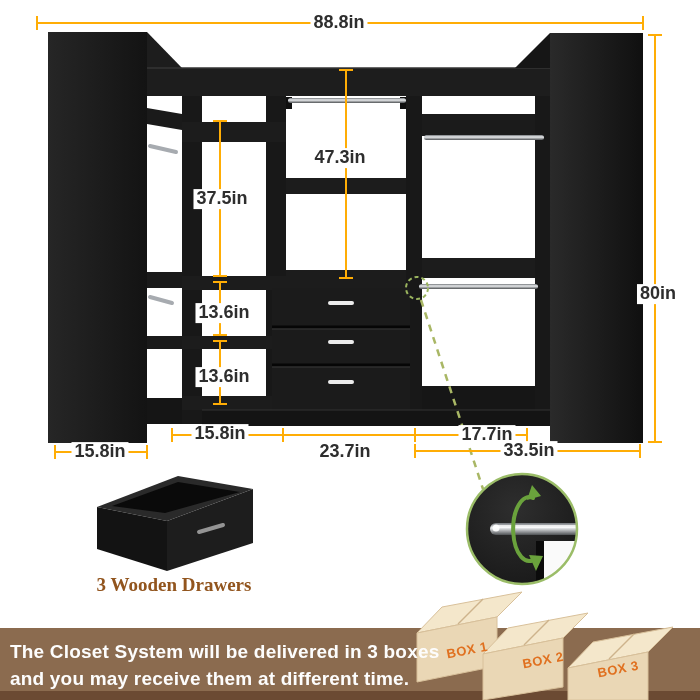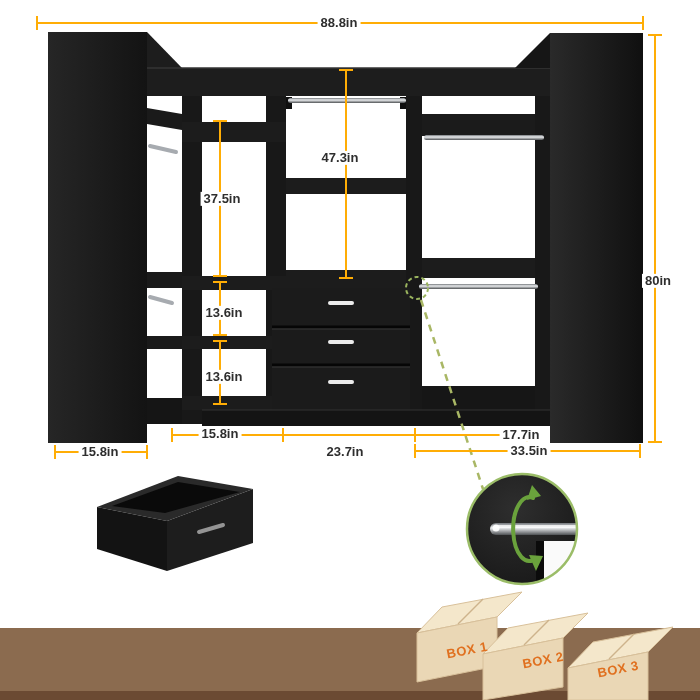--- a/index.html
+++ b/index.html
@@ -1,20 +1,20 @@
 <!DOCTYPE html>
 <html><head>
 <meta charset="utf-8">
 <style>
   html,body{margin:0;padding:0;background:#ffffff;}
   .stage{position:relative;width:700px;height:700px;background:#fff;overflow:hidden;
          font-family:"Liberation Sans",sans-serif;}
   .stage svg{position:absolute;left:0;top:0;z-index:0;}
   .lbl{position:absolute;z-index:2;transform:translate(-50%,-50%);
-       font-size:13px;font-weight:600;color:#2e2e2e;background:#fff;
+       font-size:18px;font-weight:600;color:#2e2e2e;background:#fff;
        padding:0 3px;white-space:nowrap;line-height:1.1;}
   .caption{position:absolute;z-index:2;transform:translate(-50%,-50%);
        font-family:"Liberation Serif",serif;font-weight:700;font-size:19px;
        color:#92551e;white-space:nowrap;background:transparent;}
   .banner-line{position:absolute;left:10px;z-index:2;color:#fdfdfd;
        font-size:19px;font-weight:700;white-space:nowrap;letter-spacing:.2px;}
   .box-lbl{position:absolute;z-index:3;transform:translate(-50%,-50%) rotate(-11deg);
        font-size:13px;font-weight:700;color:#e0701f;letter-spacing:.5px;white-space:nowrap;}
 </style>
 </head>
@@ -188,30 +188,33 @@
         <line x1="55" y1="445" x2="55" y2="459"></line>
         <line x1="147" y1="445" x2="147" y2="459"></line>
 
     <line x1="415" y1="451" x2="640" y2="451"></line>
         <line x1="415" y1="444" x2="415" y2="458"></line>
         <line x1="640" y1="444" x2="640" y2="458"></line>
   </g>
 </svg>
 
 <span class="lbl" style="left:339px;top:23px;">88.8in</span>
-<span class="lbl" style="left:658px;top:281px;">80in</span>
+<span class="lbl" style="left:658px;top:294px;">80in</span>
 <span class="lbl" style="left:340px;top:158px;">47.3in</span>
 <span class="lbl" style="left:222px;top:199px;">37.5in</span>
 <span class="lbl" style="left:224px;top:313px;">13.6in</span>
 <span class="lbl" style="left:224px;top:377px;">13.6in</span>
 <span class="lbl" style="left:220px;top:434px;">15.8in</span>
 <span class="lbl" style="left:345px;top:452px;">23.7in</span>
-<span class="lbl" style="left:487px;top:435px;margin-left:34px;">17.7in</span>
+<span class="lbl" style="left:487px;top:435px;">17.7in</span>
 <span class="lbl" style="left:100px;top:452px;">15.8in</span>
 <span class="lbl" style="left:529px;top:451px;">33.5in</span>
 
-
+<span class="caption" style="left:174px;top:585px;">3 Wooden Drawers</span>
+
+<div class="banner-line" style="top:641px;">The Closet System will be delivered in 3 boxes</div>
+<div class="banner-line" style="top:668px;">and you may receive them at different time.</div>
 
 <span class="box-lbl" style="left:467px;top:650px;">BOX 1</span>
 <span class="box-lbl" style="left:543px;top:660px;">BOX 2</span>
 <span class="box-lbl" style="left:618px;top:669px;">BOX 3</span>
 
 </div>
 
 </body></html>

